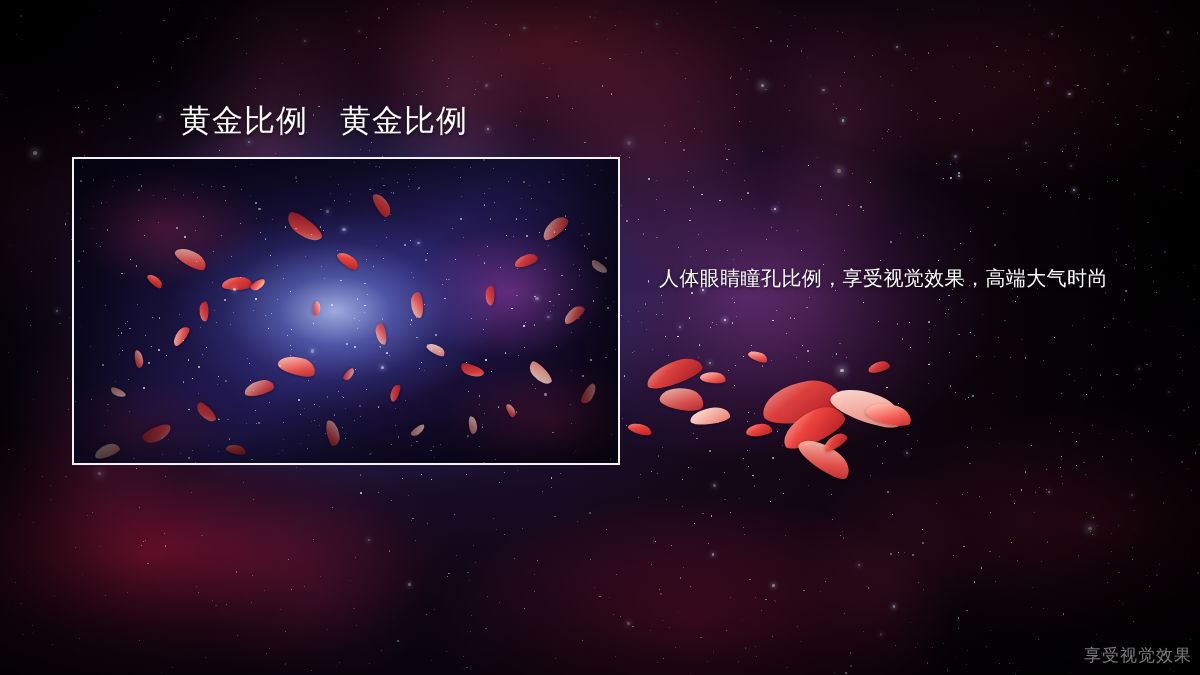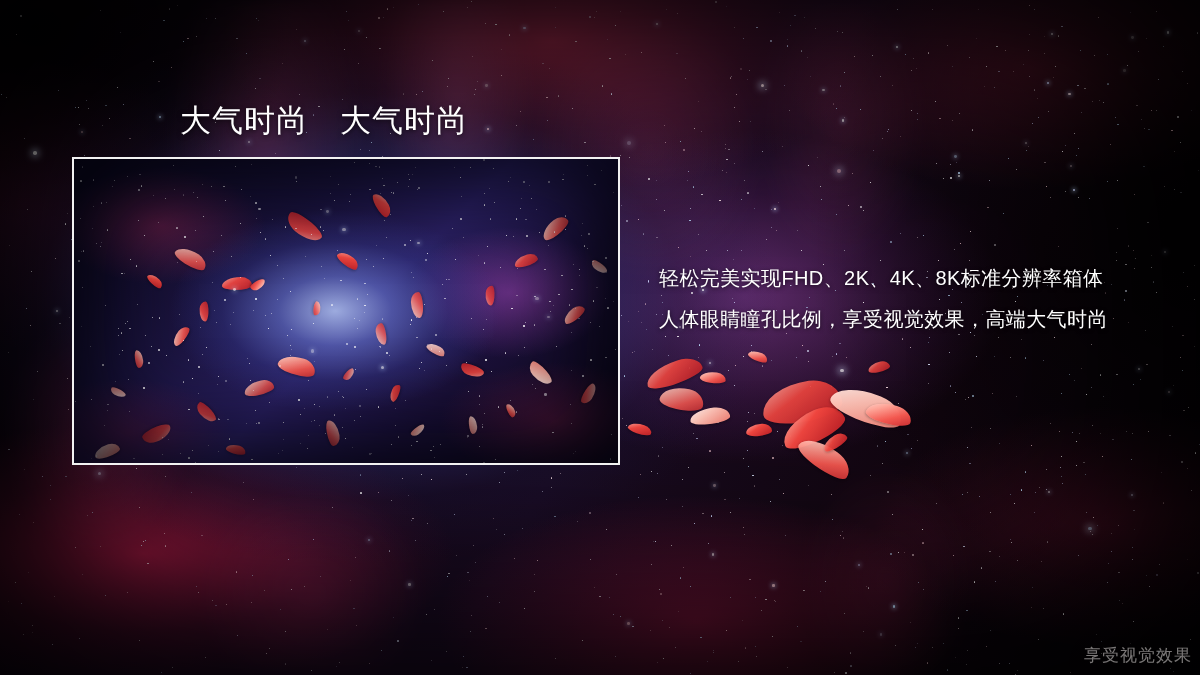--- a/index.html
+++ b/index.html
@@ -1334,21 +1334,21 @@
       <div class="petal pale" style="left: 830px; top: 392px; width: 74px; height: 30px; transform: rotate(22deg); opacity: 0.96;"></div>
       <div class="petal" style="left: 866px; top: 404px; width: 46px; height: 20px; transform: rotate(16deg); opacity: 0.98;"></div>
       <div class="petal" style="left: 796px; top: 446px; width: 58px; height: 24px; transform: rotate(36deg); opacity: 0.93;"></div>
       <div class="petal deep" style="left: 746px; top: 424px; width: 26px; height: 12px; transform: rotate(-4deg); opacity: 0.99;"></div>
       <div class="petal deep" style="left: 628px; top: 424px; width: 24px; height: 10px; transform: rotate(18deg); opacity: 0.97;"></div>
       <div class="petal deep" style="left: 868px; top: 362px; width: 22px; height: 10px; transform: rotate(-12deg); opacity: 0.86;"></div>
       <div class="petal" style="left: 748px; top: 352px; width: 20px; height: 9px; transform: rotate(24deg); opacity: 0.96;"></div>
       <div class="petal deep" style="left: 822px; top: 436px; width: 26px; height: 12px; transform: rotate(-30deg); opacity: 0.94;"></div>
     </div>
 
-  <div id="headline">大气时尚　大气时尚</div>
+  <div id="headline">黄金比例　黄金比例</div>
 
   <div id="display-panel">
     <div id="panel-scene"></div>
     <div id="panel-petals">
         <div class="petal" style="left: 100px; top: 92px; width: 34px; height: 15px; transform: rotate(32deg); opacity: 0.83;"></div>
         <div class="petal deep" style="left: 148px; top: 118px; width: 30px; height: 13px; transform: rotate(0deg); opacity: 0.93;"></div>
         <div class="petal deep" style="left: 210px; top: 60px; width: 40px; height: 17px; transform: rotate(-140deg); opacity: 0.86;"></div>
         <div class="petal deep" style="left: 262px; top: 96px; width: 24px; height: 11px; transform: rotate(39deg); opacity: 0.99;"></div>
         <div class="petal deep" style="left: 295px; top: 40px; width: 26px; height: 12px; transform: rotate(61deg); opacity: 0.96;"></div>
         <div class="petal deep" style="left: 120px; top: 148px; width: 20px; height: 9px; transform: rotate(-87deg); opacity: 0.87;"></div>
@@ -1794,19 +1794,18 @@
         <div class="star" style="left: 45.4px; top: 195.4px; width: 1.1px; height: 1.1px; opacity: 0.44;"></div>
         <div class="star" style="left: 216.6px; top: 189.9px; width: 0.83px; height: 0.83px; opacity: 0.41;"></div>
         <div class="star" style="left: 342.1px; top: 177.8px; width: 1.62px; height: 1.62px; opacity: 0.54;"></div>
         <div class="star" style="left: 165.6px; top: 64.2px; width: 0.71px; height: 0.71px; opacity: 0.71;"></div>
         <div class="star" style="left: 8px; top: 128px; width: 1.29px; height: 1.29px; opacity: 0.66;"></div>
       </div>
     <div id="panel-vignette"></div>
   </div>
 
   <div id="body-copy">
-    <div>轻松完美实现FHD、2K、4K、8K标准分辨率箱体</div>
     <div>人体眼睛瞳孔比例，享受视觉效果，高端大气时尚</div>
   </div>
 
   <div id="watermark">享受视觉效果</div>
 
 </div>
 
 </body></html>

